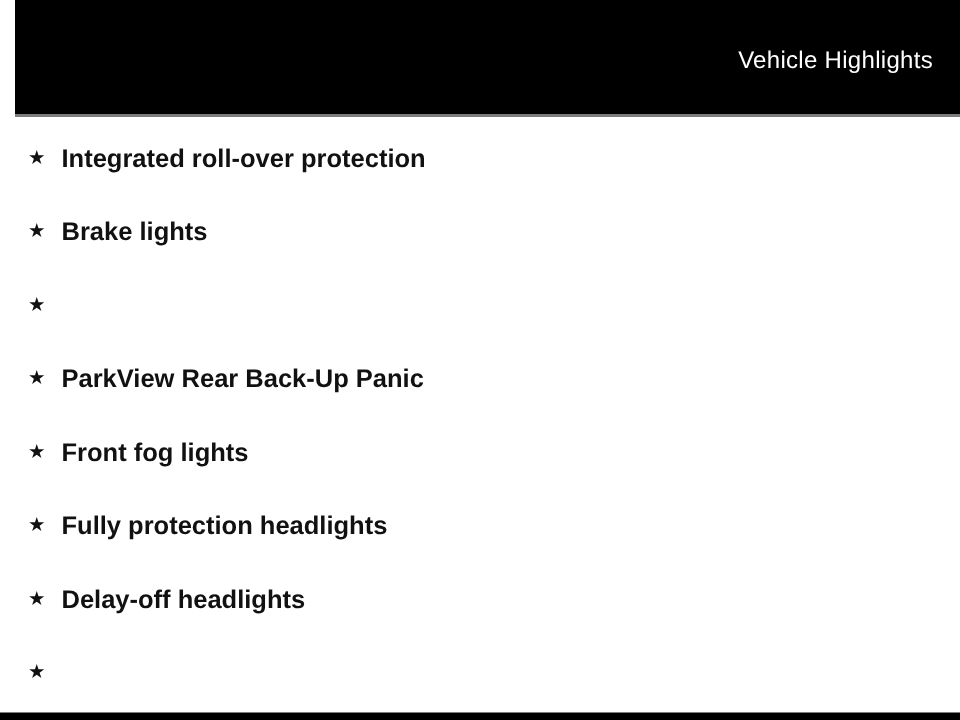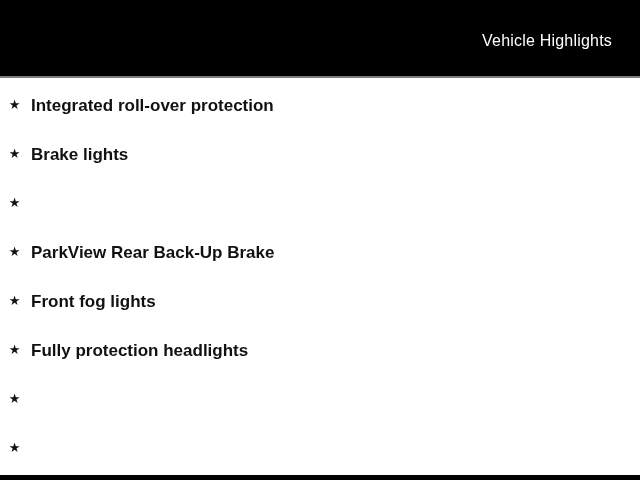--- a/index.html
+++ b/index.html
@@ -14,20 +14,21 @@
   html, body {
     width: 640px; height: 480px;
     background: var(--body-bg);
     font-family: "Liberation Sans", "DejaVu Sans", sans-serif;
     overflow: hidden;
   }
   .page {
     position: relative;
     width: 640px; height: 480px;
     background: var(--body-bg);
+    padding-left: 10px;
   }
   .header {
     width: 640px; height: 78px;
     background: var(--header-bg);
     border-bottom: 2px solid var(--separator);
     display: flex;
     align-items: center;
     justify-content: flex-end;
     padding-right: 28px;
     padding-top: 6px;
@@ -85,32 +86,33 @@
     </li>
     <li class="feature-item">
       <span class="star-icon">★</span>
       <span class="feature-label">Brake lights</span>
     </li>
     <li class="feature-item">
       <span class="star-icon">★</span>
     </li>
     <li class="feature-item">
       <span class="star-icon">★</span>
-      <span class="feature-label">ParkView Rear Back-Up Brake</span>
+      <span class="feature-label">ParkView Rear Back-Up Panic</span>
     </li>
     <li class="feature-item">
       <span class="star-icon">★</span>
       <span class="feature-label">Front fog lights</span>
     </li>
     <li class="feature-item">
       <span class="star-icon">★</span>
       <span class="feature-label">Fully protection headlights</span>
     </li>
     <li class="feature-item">
       <span class="star-icon">★</span>
+      <span class="feature-label">Delay-off headlights</span>
     </li>
     <li class="feature-item">
       <span class="star-icon">★</span>
     </li>
   </ul>
 
   <div class="footer-bar"></div>
 
 </div>
 

